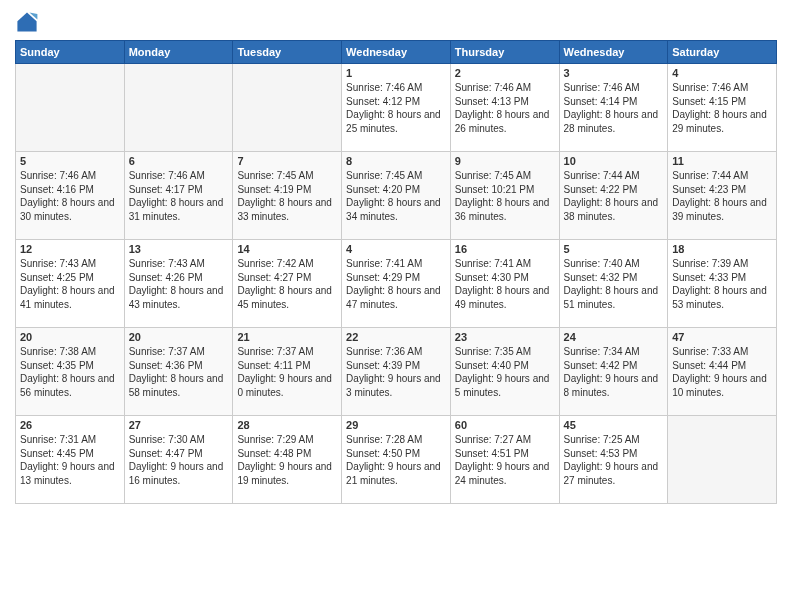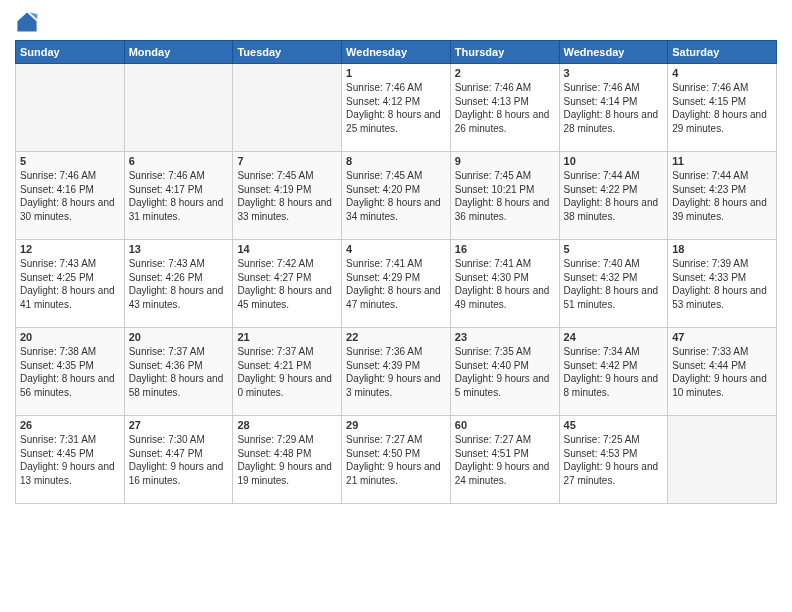--- a/index.html
+++ b/index.html
@@ -279,21 +279,21 @@
           <td>
             <div class="day-number">20</div>
             <div class="day-info">Sunrise: 7:37 AM
 Sunset: 4:36 PM
 Daylight: 8 hours
 and 58 minutes.</div>
           </td>
           <td>
             <div class="day-number">21</div>
             <div class="day-info">Sunrise: 7:37 AM
-Sunset: 4:21 PM
+Sunset: 4:11 PM
 Daylight: 9 hours
 and 0 minutes.</div>
           </td>
           <td>
             <div class="day-number">22</div>
             <div class="day-info">Sunrise: 7:36 AM
 Sunset: 4:39 PM
 Daylight: 9 hours
 and 3 minutes.</div>
           </td>
@@ -336,21 +336,21 @@
           </td>
           <td>
             <div class="day-number">28</div>
             <div class="day-info">Sunrise: 7:29 AM
 Sunset: 4:48 PM
 Daylight: 9 hours
 and 19 minutes.</div>
           </td>
           <td>
             <div class="day-number">29</div>
-            <div class="day-info">Sunrise: 7:27 AM
+            <div class="day-info">Sunrise: 7:28 AM
 Sunset: 4:50 PM
 Daylight: 9 hours
 and 21 minutes.</div>
           </td>
           <td>
             <div class="day-number">60</div>
             <div class="day-info">Sunrise: 7:27 AM
 Sunset: 4:51 PM
 Daylight: 9 hours
 and 24 minutes.</div>

